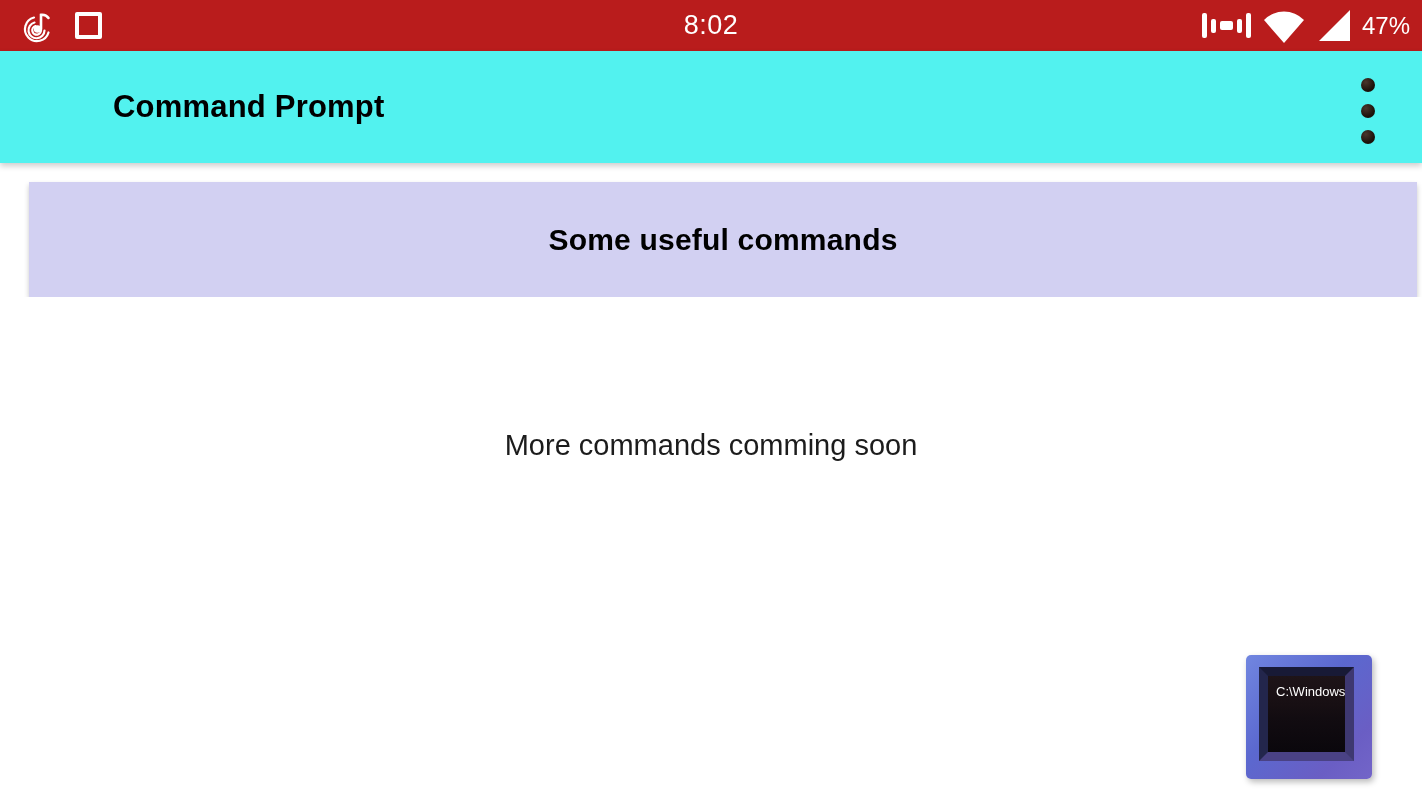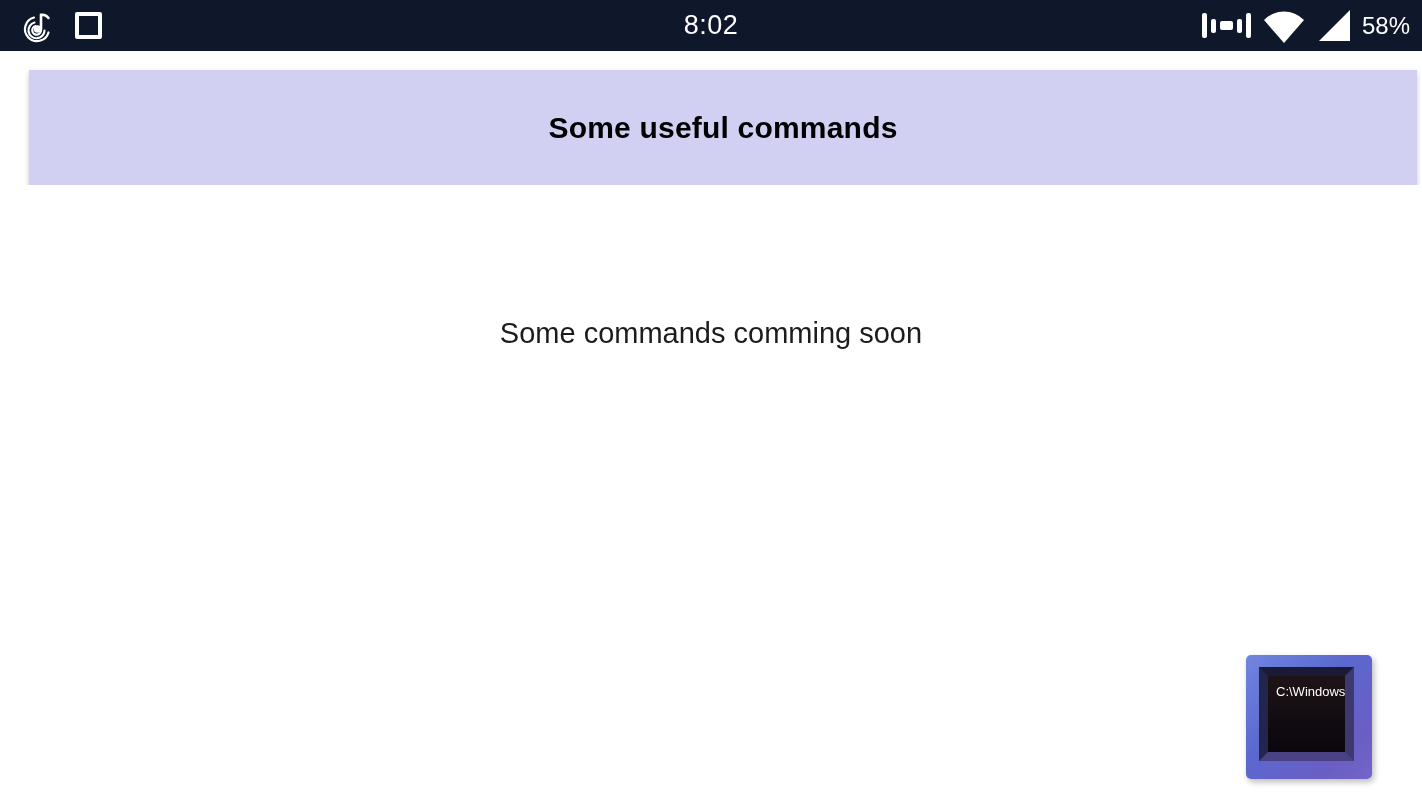--- a/index.html
+++ b/index.html
@@ -12,21 +12,21 @@
   .screen {
     position:relative;
     width:1422px; height:800px;
     background:#ffffff;
   }
 
   
   .status-bar {
     position:relative;
     height:51px;
-    background:#0f172a;
+    background:#b91c1c;
   }
   .sb-left {
     position:absolute; left:22px; top:0; height:51px;
     display:flex; align-items:center; gap:17px;
   }
   .sb-square {
     width:27px; height:27px;
     border:4px solid #ffffff;
     border-radius:2px;
   }
@@ -152,35 +152,43 @@
           <span class="vb vb-center"></span>
           <span class="vb vb-short"></span>
           <span class="vb vb-tall"></span>
       </div>
       <svg width="44" height="36" viewBox="0 0 44 36">
         <path d="M2 12 A 28 28 0 0 1 42 12 L 22 35 Z" fill="#ffffff"></path>
       </svg>
       <svg width="34" height="32" viewBox="0 0 34 32">
         <path d="M33 0 L33 31 L2 31 Z" fill="#ffffff"></path>
       </svg>
-      <span class="battery-pct">58%</span>
+      <span class="battery-pct">47%</span>
     </div>
   </div>
 
+  <div class="app-bar">
+    <div class="app-title">Command Prompt</div>
+    <div class="overflow-menu">
+      <span class="dot"></span>
+      <span class="dot"></span>
+      <span class="dot"></span>
+    </div>
+  </div>
 
   <div class="gap19"></div>
 
   <div class="menu-btn">
     <span>Some useful commands</span>
   </div>
 
   <div class="gap21"></div>
 
 
-  <div class="footer-note">Some commands comming soon</div>
+  <div class="footer-note">More commands comming soon</div>
 
   <div class="fab">
     <div class="fab-bevel">
       <div class="fab-screen">
         <span class="fab-text">C:\Windows\</span>
       </div>
     </div>
   </div>
 
 </div>

